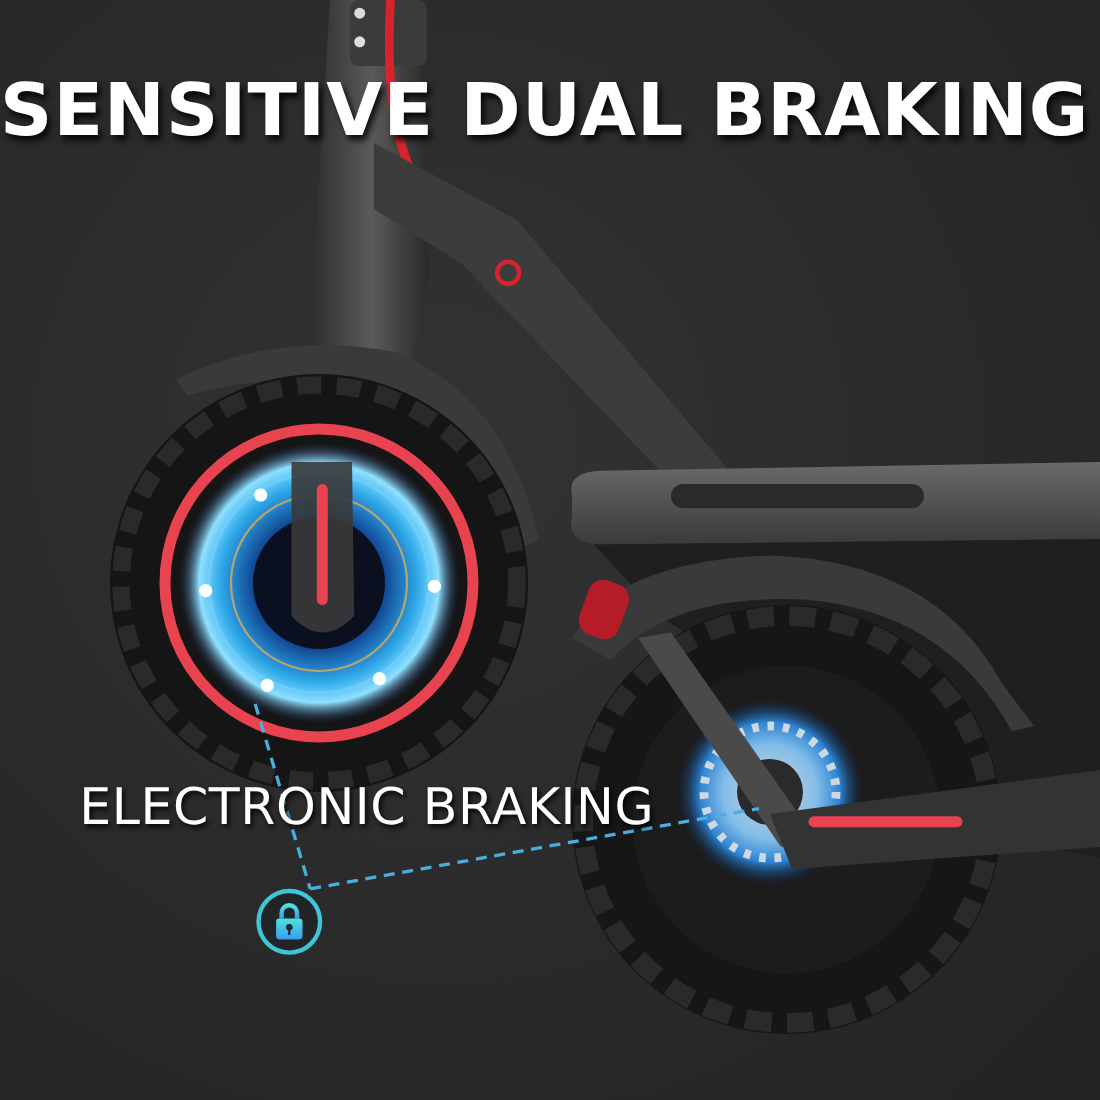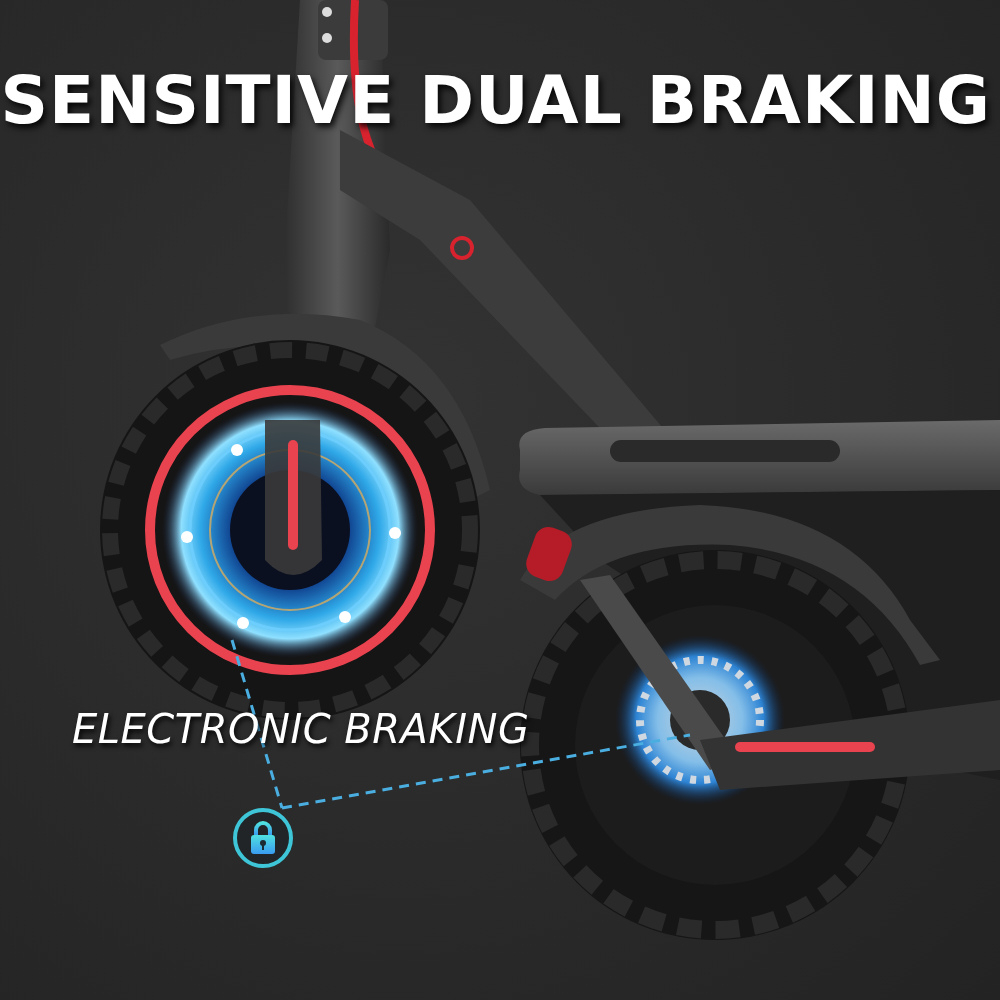--- a/index.html
+++ b/index.html
@@ -1,20 +1,20 @@
 <!DOCTYPE html>
 <html><head>
 <meta charset="utf-8">
 <style>
   html,body{margin:0;padding:0;}
   body{width:1000px;height:1000px;overflow:hidden;background:#2b2b2b;font-family:"DejaVu Sans","Liberation Sans",sans-serif;}
   .stage{position:relative;width:1000px;height:1000px;background:radial-gradient(ellipse at 40% 40%,#333 0%,#2a2a2a 55%,#232323 100%);overflow:hidden;}
   svg.art{position:absolute;left:0;top:0;width:1000px;height:1000px;}
-  .headline{position:absolute;left:0;top:62px;width:991px;text-align:right;color:#fff;font-weight:bold;font-size:66px;letter-spacing:1px;text-shadow:3px 4px 6px rgba(0,0,0,0.85);}
-  .label{position:absolute;color:#fff;font-size:40px;font-weight:normal;text-shadow:2px 3px 5px rgba(0,0,0,0.9);white-space:nowrap;font-style:italic;}
+  .headline{position:absolute;left:0;top:62px;width:991px;text-align:left;color:#fff;font-weight:bold;font-size:66px;letter-spacing:1px;text-shadow:3px 4px 6px rgba(0,0,0,0.85);}
+  .label{position:absolute;color:#fff;font-size:46px;font-weight:normal;text-shadow:2px 3px 5px rgba(0,0,0,0.9);white-space:nowrap;}
   .label-electronic{left:72px;top:706px;letter-spacing:0.5px;}
   .label-disc{left:578px;top:900px;letter-spacing:0.5px;}
   .lock-badge{position:absolute;left:233px;top:808px;width:60px;height:60px;border-radius:50%;box-sizing:border-box;border:4px solid #3ec6d8;display:flex;align-items:center;justify-content:center;background:rgba(20,30,35,0.4);}
 </style>
 </head>
 <body>
 
 <div class="stage">
 
   <svg class="art" viewBox="0 0 1000 1000">

